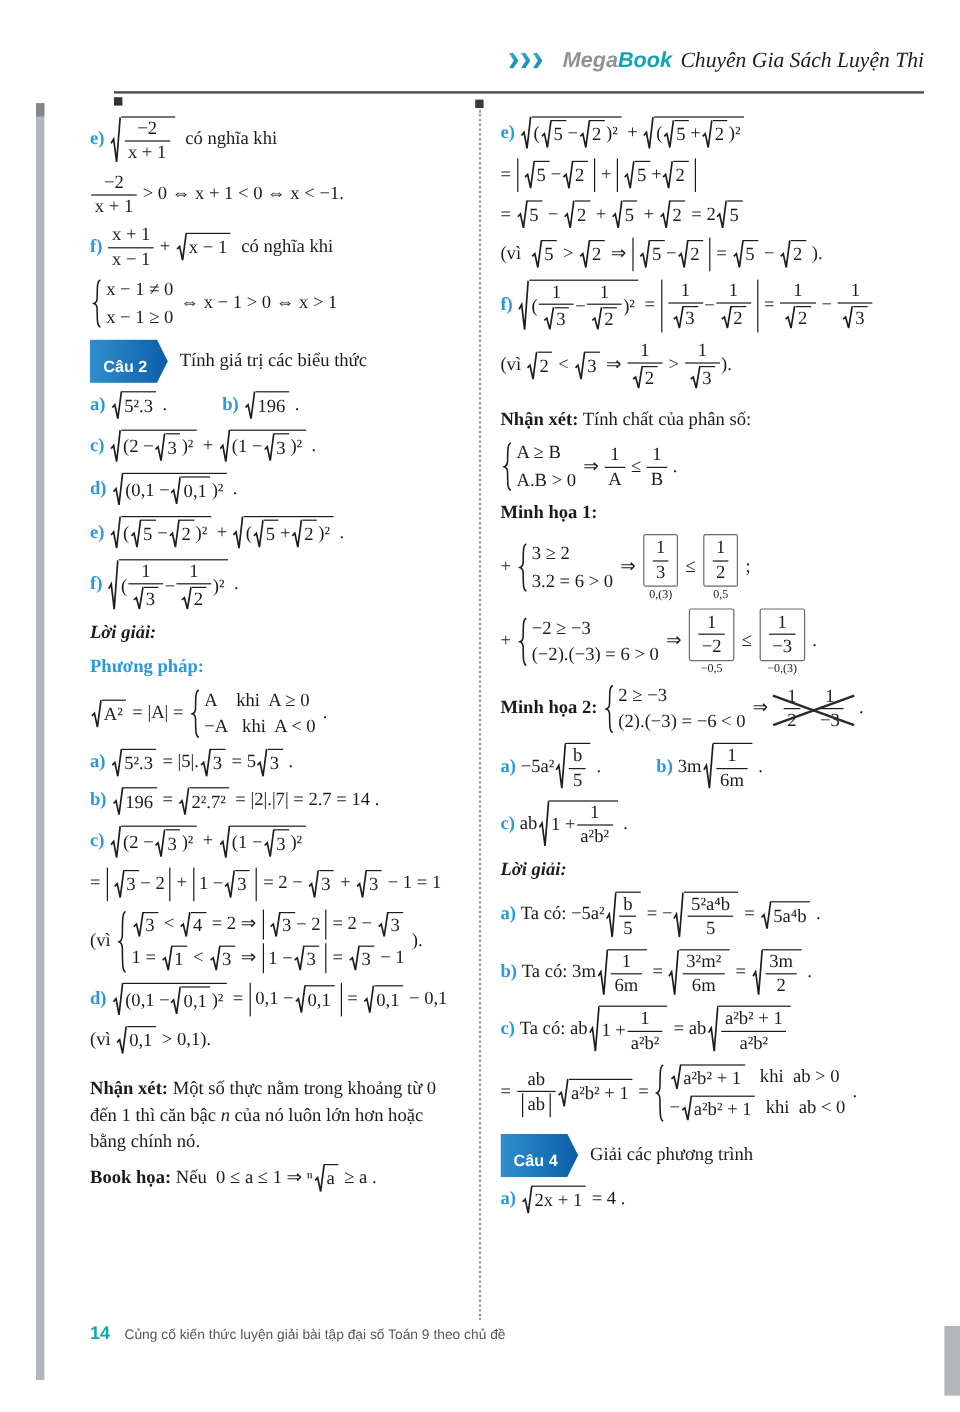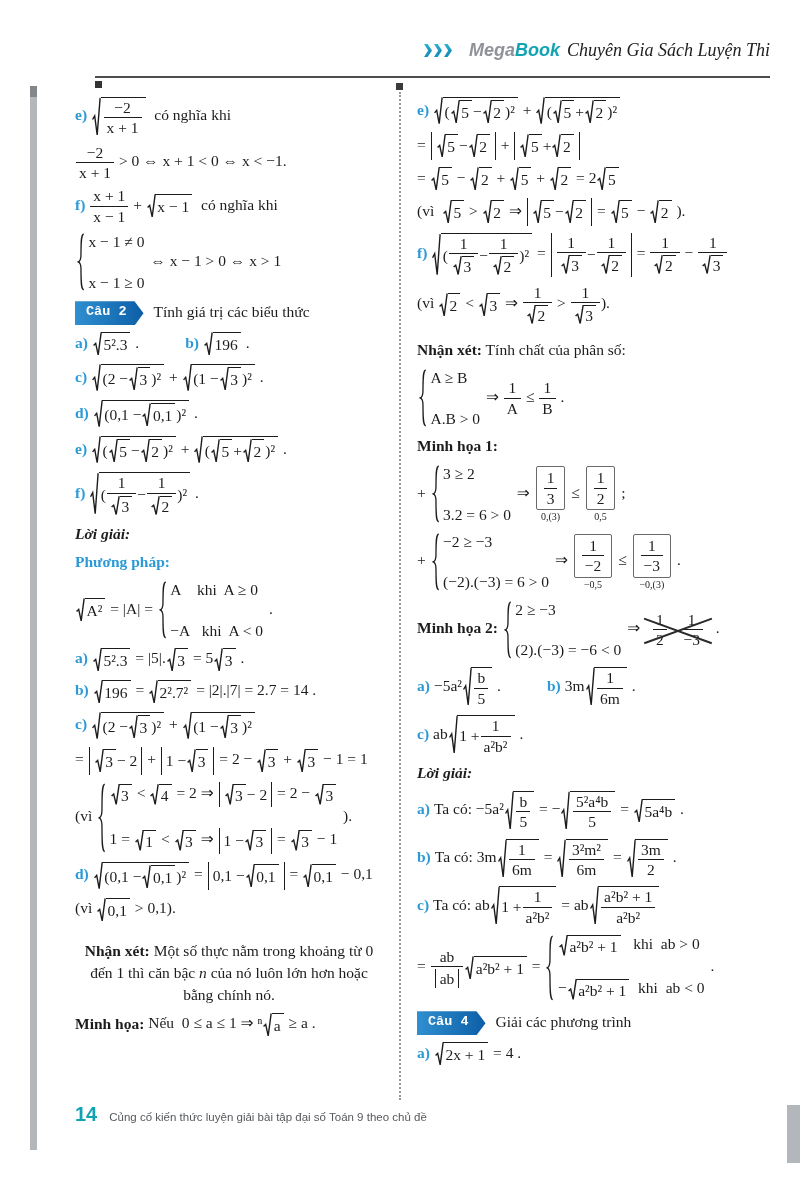--- a/index.html
+++ b/index.html
@@ -23,54 +23,54 @@
   .chevrons { display:flex; gap:2px; align-items:center; }
   .chev { width:8px; height:13px; display:inline-block;
           clip-path:polygon(0 0,45% 0,100% 50%,45% 100%,0 100%,52% 50%);
           background:linear-gradient(135deg,#36b8d4,#0b7fb3); }
   .logo-mega { color:#8f9298; font-weight:bold; font-style:italic; font-size:18px; font-family:"Liberation Sans",sans-serif;margin-left:12px; }
   .logo-book { color:var(--teal,#12a3b2); font-weight:bold; font-style:italic; font-size:18px; font-family:"Liberation Sans",sans-serif; }
   .logo-tagline { color:#1d1d1d; font-style:italic; font-size:18px; margin-left:2px; }
 
   
   .footer { position:absolute; left:75px; top:1103px; display:flex; align-items:baseline; gap:12px; }
-  .page-num { color:var(--teal,#1796a5); font-weight:bold; font-size:20px; font-family:"Liberation Sans",sans-serif; }
+  .page-num { color:var(--teal,#1796a5); font-weight:bold; font-size:15px; font-family:"Liberation Sans",sans-serif; }
   .foot-text { color:#55585c; font-size:11.5px; font-family:"Liberation Sans",sans-serif; }
 
   
   .content { position:absolute; left:75px; top:96px; width:698px; height:1002px;
              display:grid; grid-template-columns:308px 1fr; column-gap:34px; overflow:hidden; }
   .col { min-width:0; }
   .line { margin-bottom:6px; line-height:1.42; }
 
   .seg-label { color:var(--accent,#2b9ad6); font-weight:bold; margin-right:4px; }
   .seg-bold { font-weight:bold; }
   .seg-bolditalic { font-weight:bold; font-style:italic; }
   .seg-bluebold { color:var(--accent,#2b9ad6); font-weight:bold; }
   .seg-gap { display:inline-block; width:46px; }
   .seg-badge { display:inline-block; vertical-align:middle; margin-right:10px;
-    font-family:Liberation Mono, monospace; font-weight:bold; color:#fff; font-size:13.5px;
+    font-family:Liberation Sans, sans-serif; font-weight:bold; color:#fff; font-size:13.5px;
     background:linear-gradient(90deg,var(--badge1,#2f8fd0),var(--badge2,#0c5ea6));
-    padding:1px 17px 4px 11px;
+    padding:13px 17px 4px 11px;
     clip-path:polygon(0 0,calc(100% - 9px) 0,100% 50%,calc(100% - 9px) 100%,0 100%); }
 
   
   .m-frac { display:inline-block; vertical-align:middle; text-align:center; padding:0 1px; }
   .m-num { display:block; border-bottom:1.2px solid currentColor; padding:0 3px 1px; line-height:1.12; }
   .m-den { display:block; padding:1px 3px 0; line-height:1.12; }
 
   .m-sqrt { display:inline-flex; vertical-align:middle; align-items:stretch; margin:1px 1px; }
   .m-rad { width:0.55em; position:relative; flex:none; }
   .m-rad svg { position:absolute; left:0; top:0; width:100%; height:100%; overflow:visible; }
   .m-radicand { border-top:1.3px solid currentColor; padding:1px 3px 0 2px; display:inline-flex; align-items:center; white-space:nowrap; }
 
   .m-cases { display:inline-flex; vertical-align:middle; align-items:center; margin:1px 2px; }
   .m-brace { align-self:stretch; width:0.48em; position:relative; flex:none; margin-right:4px; }
   .m-brace svg { position:absolute; left:0; top:0; width:100%; height:100%; }
-  .m-ccol { display:inline-flex; flex-direction:column; align-items:flex-start; row-gap:21px; }
+  .m-ccol { display:inline-flex; flex-direction:column; align-items:flex-start; row-gap:3px; }
   .m-cline { display:block; white-space:nowrap; line-height:1.25; }
 
   .m-abs { display:inline-flex; align-items:center; vertical-align:middle;
            border-left:1.3px solid currentColor; border-right:1.3px solid currentColor;
            padding:1px 4px; margin:0 1px; white-space:nowrap; }
 
   .m-box { display:inline-block; border:1px solid #6a6a6a; border-radius:2px; padding:2px 6px; }
   .m-under { display:inline-flex; flex-direction:column; align-items:center; vertical-align:middle; margin:0 2px; }
   .m-under-label { font-size:10px; margin-top:2px; line-height:1; }
 
@@ -482,22 +482,22 @@
             <span class="m-radicand">0,1</span>
           </span> − 0,1</span></div>
       <div class="line"><span class="seg-text">(vì <span class="m-sqrt">
             <span class="m-rad">
               <svg viewBox="0 0 12 30" preserveAspectRatio="none">
                 <path d="M0.8 17 L3.8 14.2 L7.3 28.6 L11.4 1.1 L12 1.1" fill="none" stroke="currentColor" stroke-width="1.4" vector-effect="non-scaling-stroke"></path>
               </svg>
             </span>
             <span class="m-radicand">0,1</span>
           </span> &gt; 0,1).</span></div>
-      <div class="line" style="margin-top: 17px; text-align: center;"><span class="seg-bold">Nhận xét:</span><span class="seg-text"> Một số thực nằm trong khoảng từ 0 đến 1 thì căn bậc <span class="m-it">n</span> của nó luôn lớn hơn hoặc bằng chính nó.</span></div>
-      <div class="line" style="margin-top: 3px;"><span class="seg-bold">Minh họa:</span><span class="seg-text"> Nếu&nbsp; 0 ≤ a ≤ 1 ⇒ ⁿ<span class="m-sqrt">
+      <div class="line" style="margin-top: 17px;"><span class="seg-bold">Nhận xét:</span><span class="seg-text"> Một số thực nằm trong khoảng từ 0 đến 1 thì căn bậc <span class="m-it">n</span> của nó luôn lớn hơn hoặc bằng chính nó.</span></div>
+      <div class="line" style="margin-top: 3px;"><span class="seg-bold">Book họa:</span><span class="seg-text"> Nếu&nbsp; 0 ≤ a ≤ 1 ⇒ ⁿ<span class="m-sqrt">
             <span class="m-rad">
               <svg viewBox="0 0 12 30" preserveAspectRatio="none">
                 <path d="M0.8 17 L3.8 14.2 L7.3 28.6 L11.4 1.1 L12 1.1" fill="none" stroke="currentColor" stroke-width="1.4" vector-effect="non-scaling-stroke"></path>
               </svg>
             </span>
             <span class="m-radicand">a</span>
           </span> ≥ a .</span></div>
     </div>
   <div class="col">
       <div class="line"><span class="seg-label">e)</span><span class="seg-text"><span class="m-sqrt">

